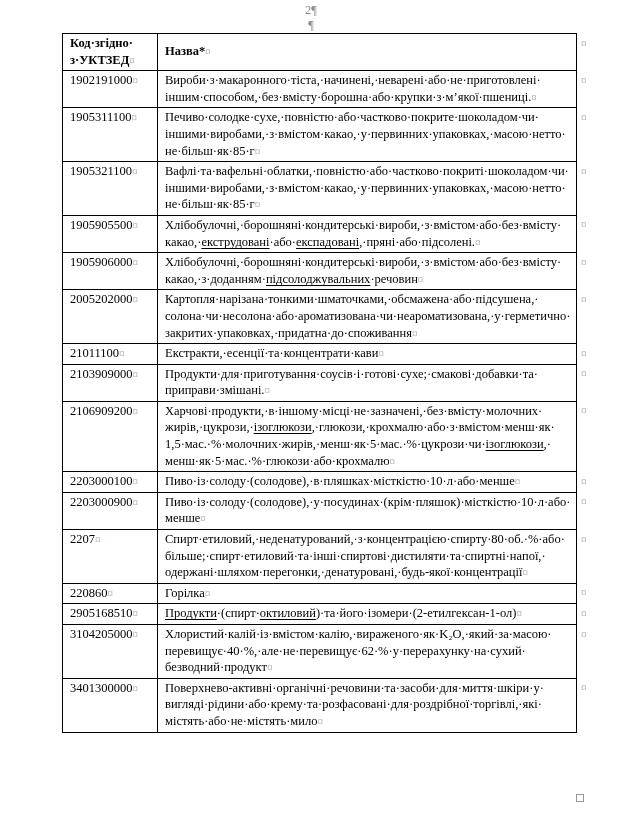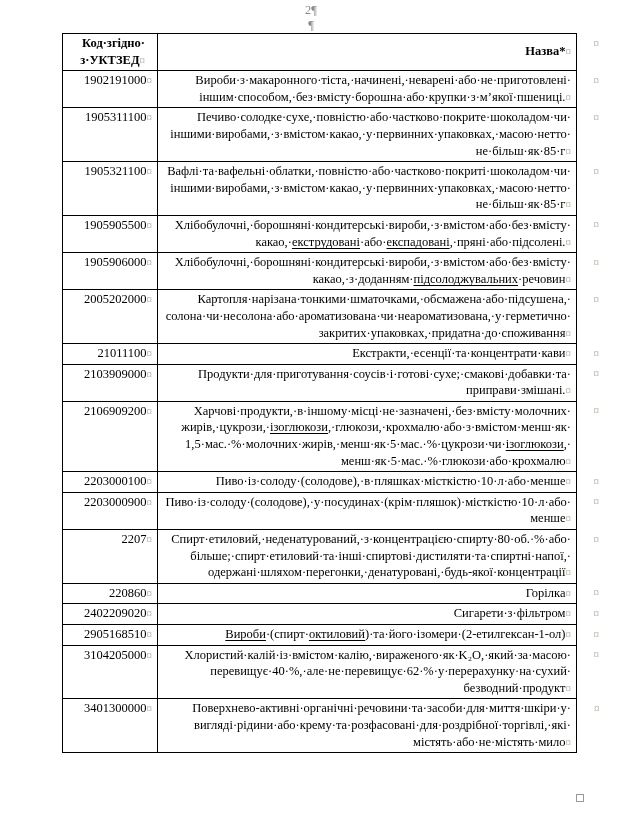--- a/index.html
+++ b/index.html
@@ -10,21 +10,21 @@
   .head{ text-align:center; padding-top:3px; font-size:12.5px; line-height:14.5px; color:#8a8a8a;}
   .head .pgline{height:14.5px;}
   table.tbl{
     border-collapse:collapse; table-layout:fixed;
     margin:1px 0 0 62px; width:537px;
   }
   col.c1{width:95px;} col.c2{width:419px;} col.c3{width:23px;}
   .tbl th,.tbl td{
     border:1px solid #000; vertical-align:top;
     font-size:12.5px; line-height:16.6px;
-    padding:1px 5px 2px 7px; text-align:right; font-weight:normal;
+    padding:1px 5px 2px 7px; text-align:left; font-weight:normal;
     word-wrap:break-word;
   }
   .tbl th{font-weight:bold;}
   .tbl th.hc1{padding-right:12px;}
   .tbl th.hc2{vertical-align:middle;}
   .tbl td.mcell,.tbl th.mcell{
     border:none; padding:1px 0 0 4px; vertical-align:top;
   }
   .cm{ color:#9c9c8c; font-size:11px; font-weight:normal;}
   .sp{
@@ -131,29 +131,24 @@
     <td class="mcell"><span class="cm rm">¤</span></td>
   </tr>
 
   <tr>
     <td><span class="code">220860</span><span class="cm">¤</span></td>
     <td><span class="name">Горілка</span><span class="cm">¤</span></td>
     <td class="mcell"><span class="cm rm">¤</span></td>
   </tr>
 
 
-  <tr>
-    <td><span class="code">2402209020</span><span class="cm">¤</span></td>
-    <td><span class="name">Сигарети·​з·​фільтром</span><span class="cm">¤</span></td>
-    <td class="mcell"><span class="cm rm">¤</span></td>
-  </tr>
 
   <tr>
     <td><span class="code">2905168510</span><span class="cm">¤</span></td>
-    <td><span class="name"><span class="sp">Вироби</span>·​(спирт·​<span class="sp">октиловий</span>)·​та·​його·​ізомери·​(2-етилгексан-1-ол)</span><span class="cm">¤</span></td>
+    <td><span class="name"><span class="sp">Продукти</span>·​(спирт·​<span class="sp">октиловий</span>)·​та·​його·​ізомери·​(2-етилгексан-1-ол)</span><span class="cm">¤</span></td>
     <td class="mcell"><span class="cm rm">¤</span></td>
   </tr>
 
   <tr>
     <td><span class="code">3104205000</span><span class="cm">¤</span></td>
     <td><span class="name">Хлористий·​калій·​із·​вмістом·​калію,·​вираженого·​як·​K₂O,·​який·​за·​масою·​перевищує·​40·​%,·​але·​не·​перевищує·​62·​%·​у·​перерахунку·​на·​сухий·​безводний·​продукт</span><span class="cm">¤</span></td>
     <td class="mcell"><span class="cm rm">¤</span></td>
   </tr>
 
   <tr>

